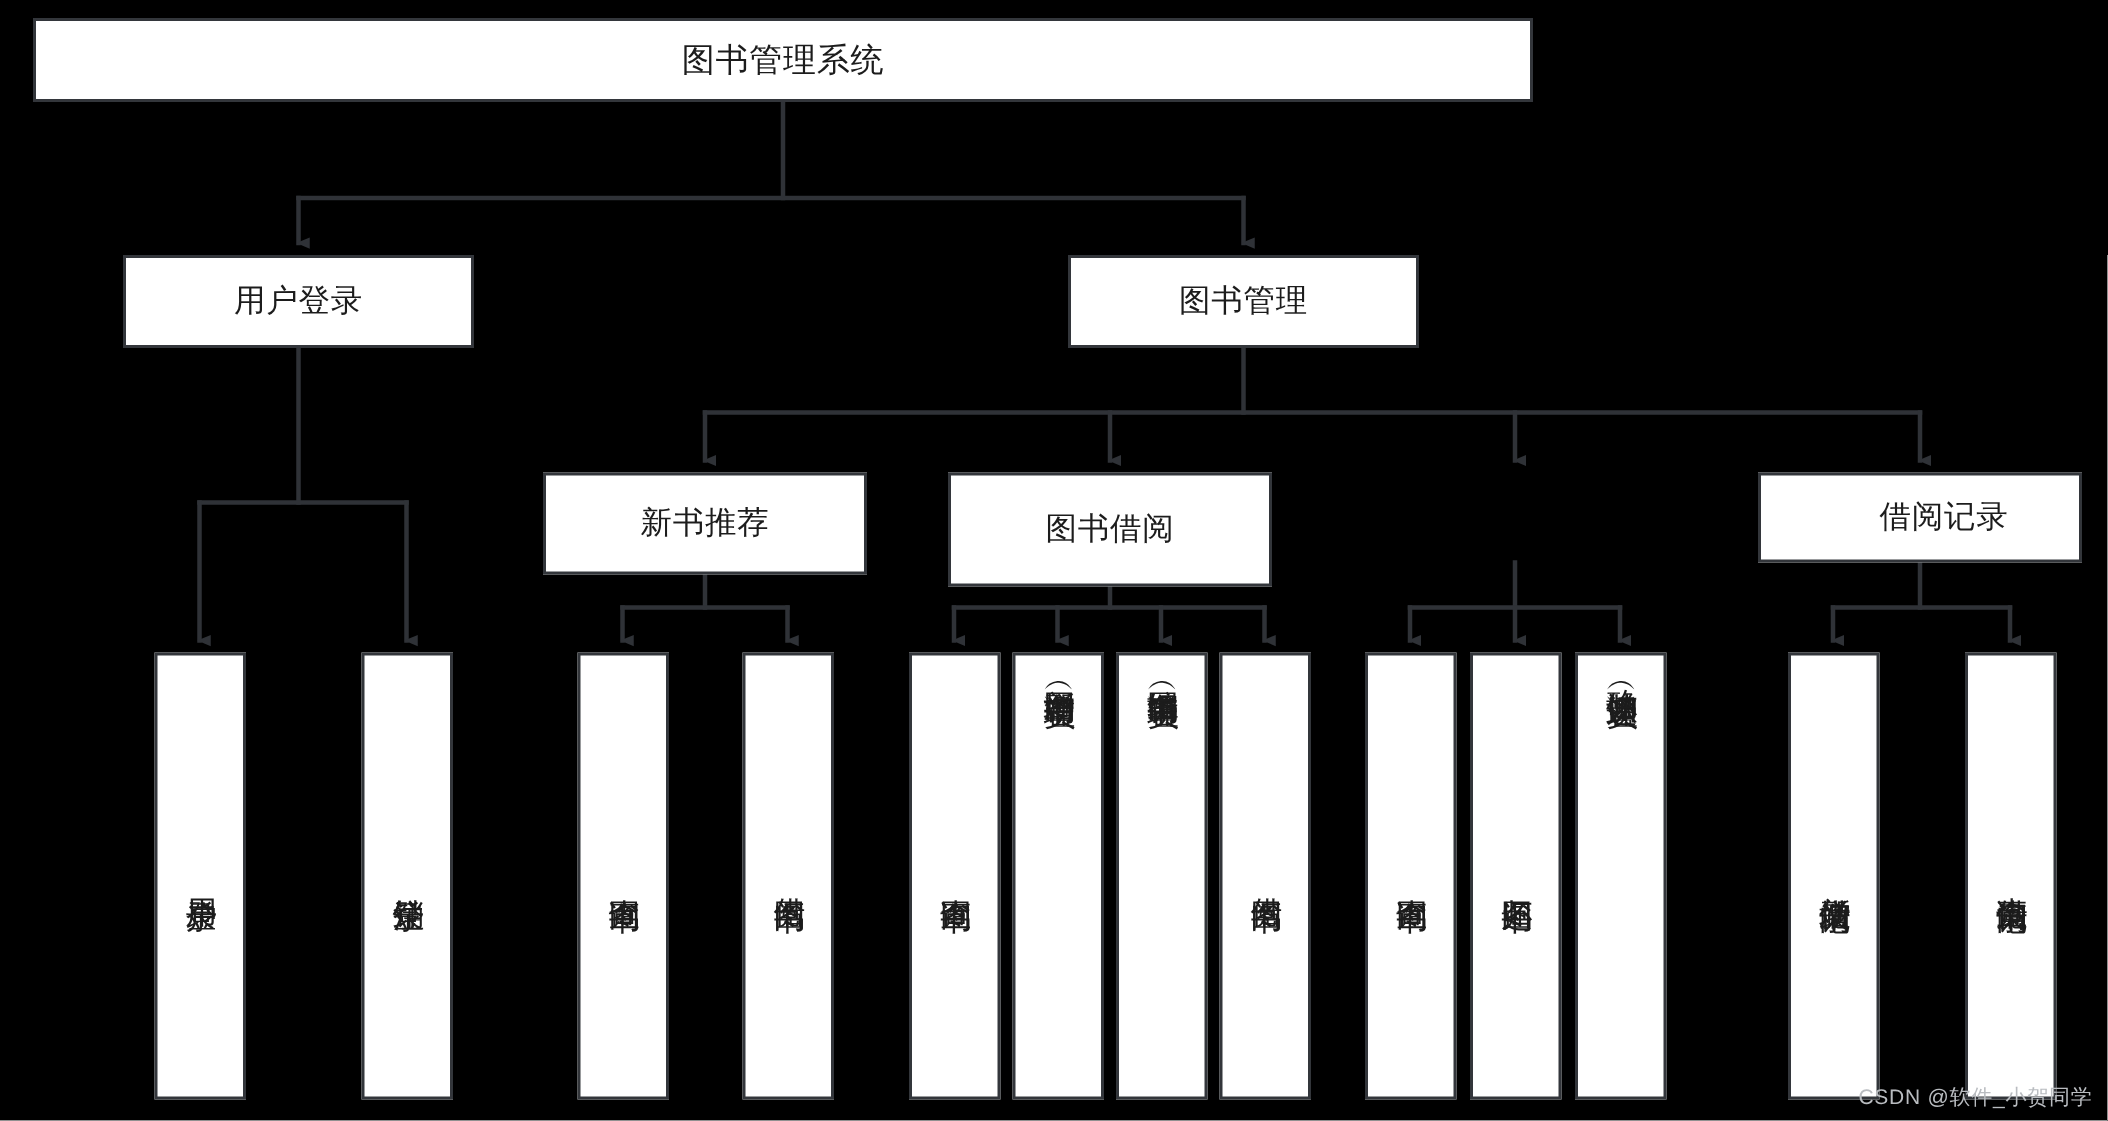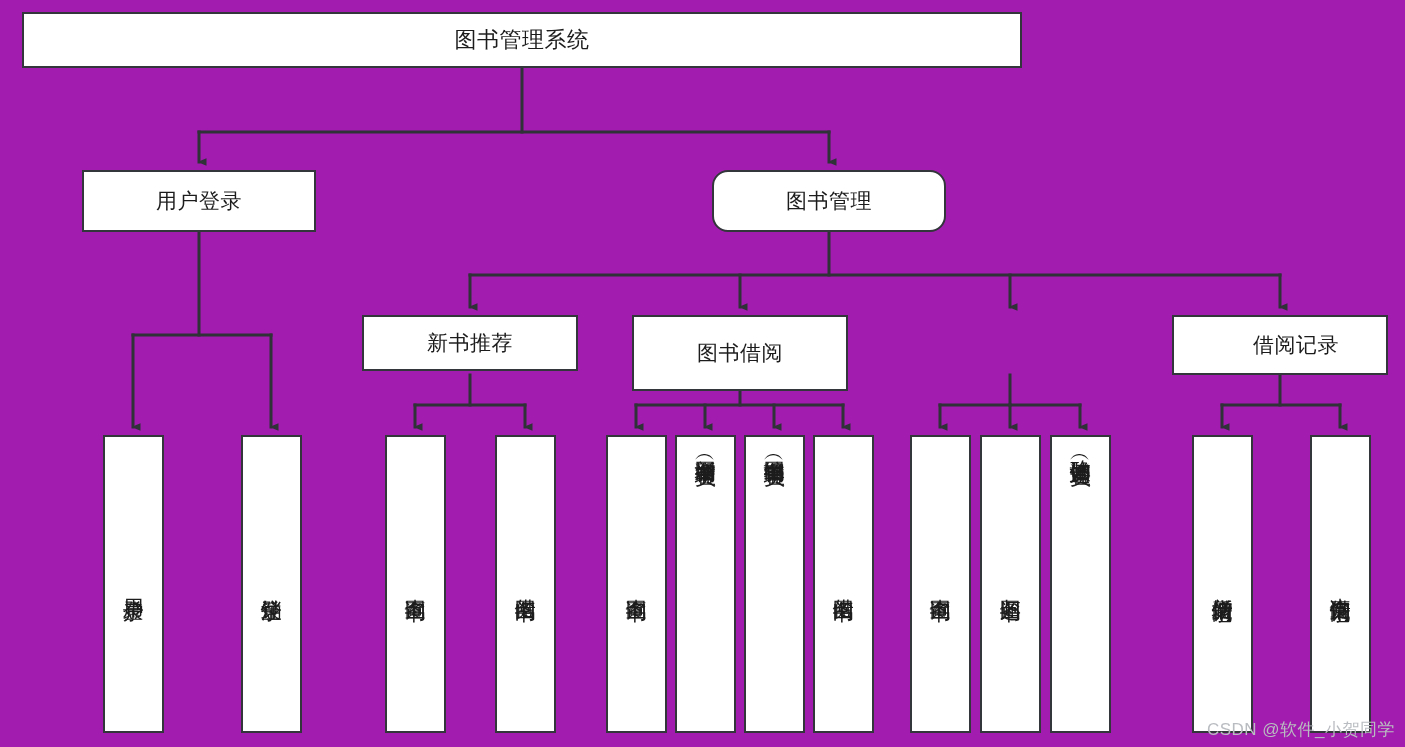--- a/index.html
+++ b/index.html
@@ -5,21 +5,21 @@
 <style>
   html,body{margin:0;padding:0;background:#ffffff;}
   body{
     font-family:"Liberation Sans","DejaVu Sans",sans-serif;
     color:#1a1a1a;
   }
   #canvas{
     position:relative;
     width:1405px;
     height:747px;
-    background:#a21caf;
+    background:#000000;
     overflow:hidden;
   }
   svg#wires{
     position:absolute;
     left:0; top:0;
     width:1405px;
     height:747px;
     pointer-events:none;
   }
   .node{
@@ -55,21 +55,21 @@
     white-space:nowrap;
   }
   .node.leaf.centered{
     align-items:center;
     padding-top:0;
   }
   .watermark{
     position:absolute;
     right:10px;
     bottom:6px;
-    font-size:17px;
+    font-size:14px;
     color:#b9bcc0;
     letter-spacing:0.5px;
     z-index:5;
     white-space:nowrap;
     font-family:"Liberation Sans","DejaVu Sans",sans-serif;
   }
 </style>
 </head>
 <body>
 
@@ -128,25 +128,25 @@
     </g>
   </svg>
 
   <div class="node root" style="left:22px; top:12px; width:1000px; height:56px;">
     <span class="lbl">图书管理系统</span>
   </div>
 
   <div class="node" style="left:82px; top:170px; width:234px; height:62px;">
     <span class="lbl">用户登录</span>
   </div>
-  <div class="node" style="left:712px; top:170px; width:234px; height:62px;border-radius:16px;">
+  <div class="node" style="left:712px; top:170px; width:234px; height:62px;">
     <span class="lbl">图书管理</span>
   </div>
 
-  <div class="node" style="left:362px; top:315px; width:216px; height:56px;">
+  <div class="node" style="left:362px; top:315px; width:216px; height:68px;">
     <span class="lbl">新书推荐</span>
   </div>
   <div class="node" style="left:632px; top:315px; width:216px; height:76px;">
     <span class="lbl">图书借阅</span>
   </div>
   <div class="node" style="left:1172px; top:315px; width:216px; height:60px;padding-left:32px;">
     <span class="lbl">借阅记录</span>
   </div>
 
   <div class="node leaf centered" style="left:103px; top:435px; width:61px; height:298px;">

